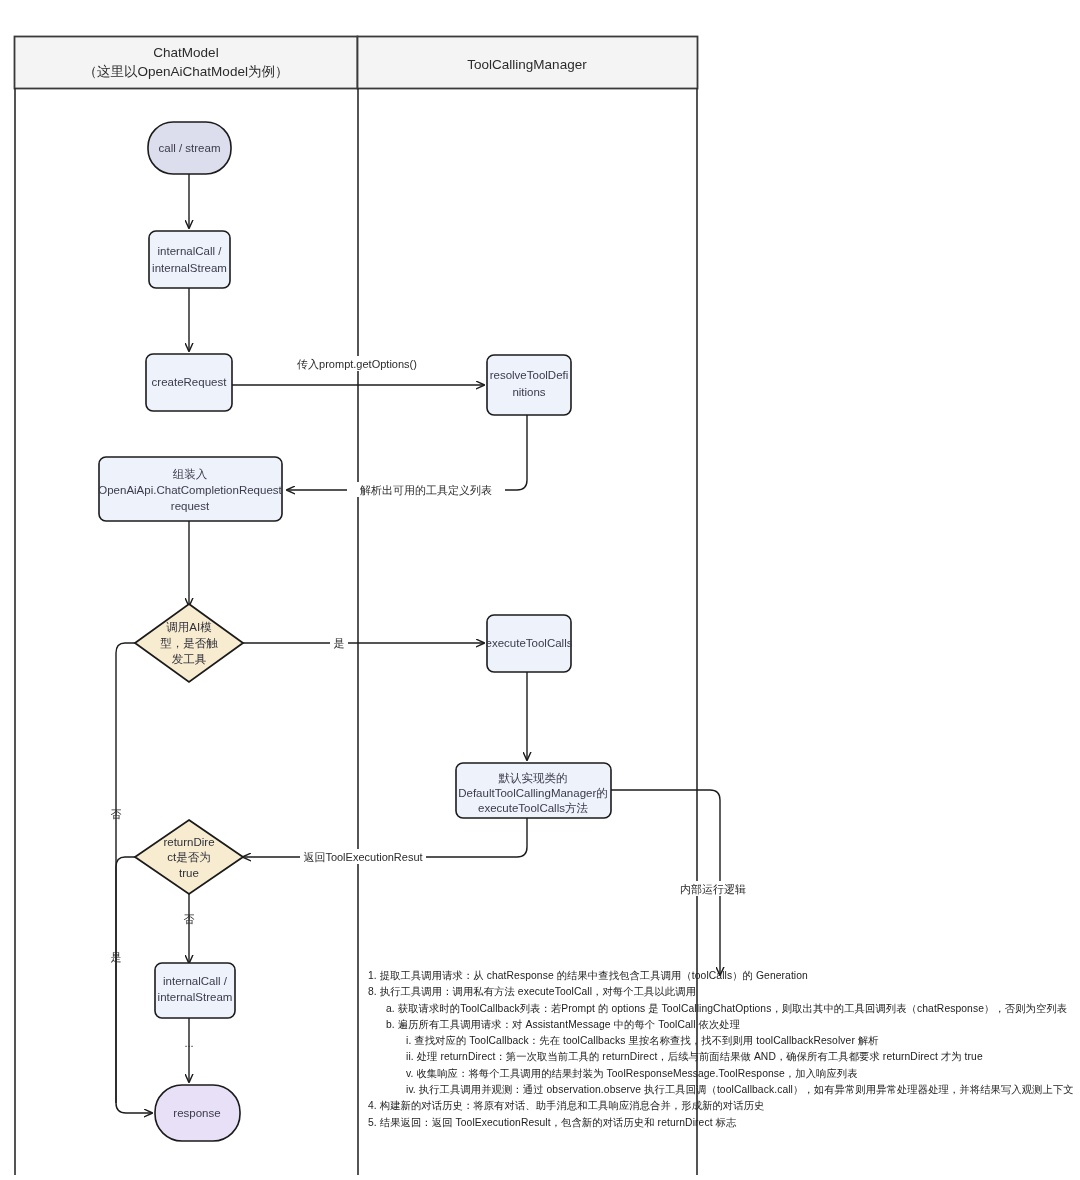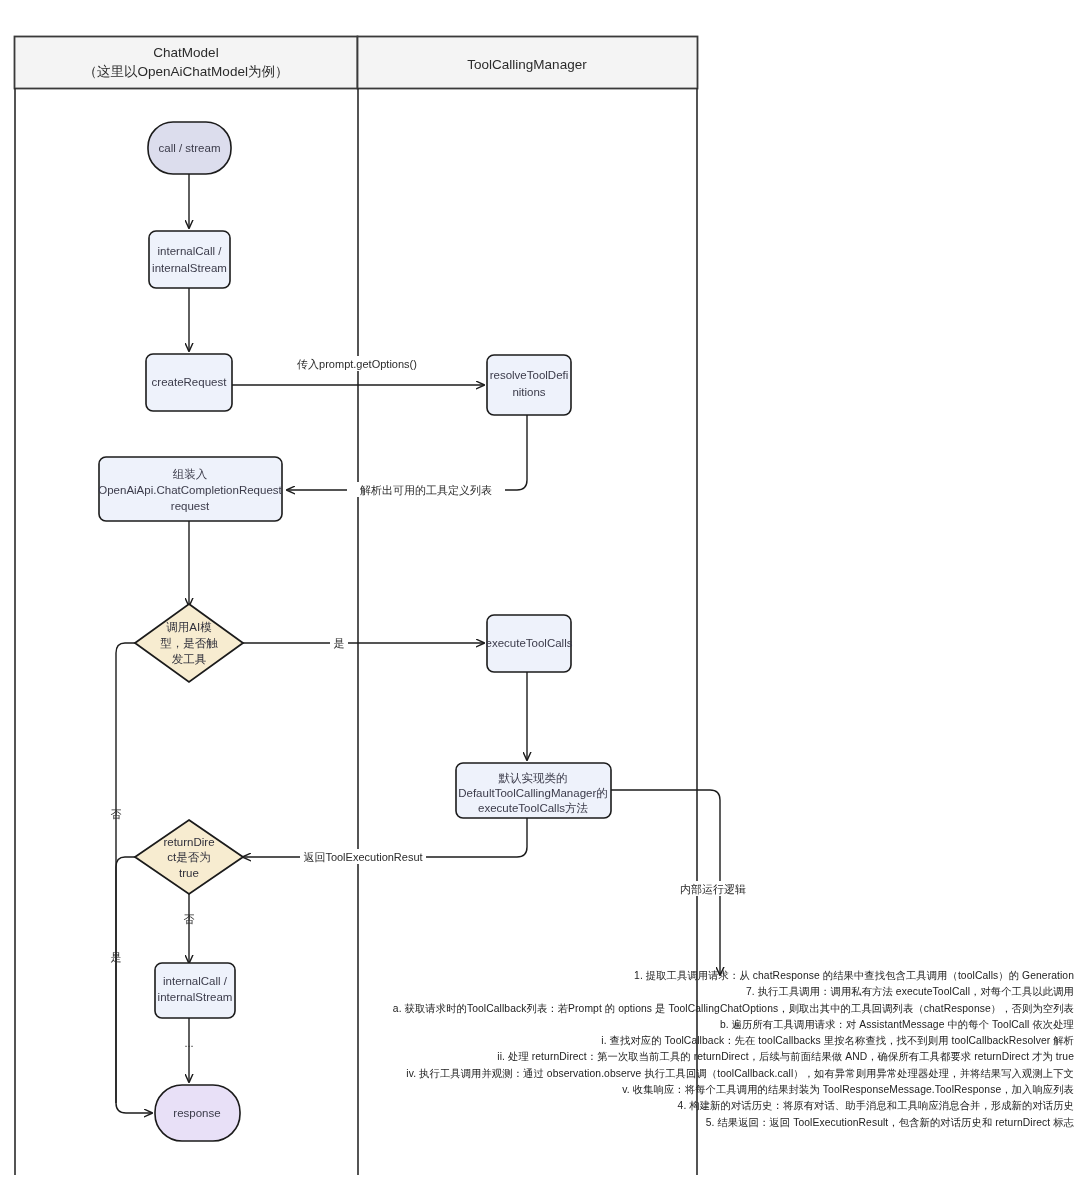--- a/index.html
+++ b/index.html
@@ -50,21 +50,20 @@
   }
   .notes {
     position: absolute;
     left: 368px;
     top: 968px;
     width: 706px;
     font-size: 10.3px;
     line-height: 16.3px;
     color: #222222;
     letter-spacing: 0.1px;
-    text-align: right;
   }
   .notes .ln { white-space: nowrap; }
   .notes .i1 { padding-left: 18px; }
   .notes .i2 { padding-left: 38px; }
   .edge { stroke: #1c1c1c; stroke-width: 1.4; fill: none; }
   .lane-line { stroke: #2a2a2a; stroke-width: 1.6; fill: none; }
   .hdr-box { fill: #f4f4f4; stroke: #3a3a3a; stroke-width: 1.8; }
   .shape-blue { fill: #eef2fb; stroke: #1b1b1b; stroke-width: 1.6; }
   .shape-lav  { fill: #dcdded; stroke: #1b1b1b; stroke-width: 1.6; }
   .shape-purple { fill: #e8e0f7; stroke: #1b1b1b; stroke-width: 1.6; }
@@ -212,24 +211,24 @@
 
       <text class="edge-label" x="116" y="961" text-anchor="middle">是</text>
 
       <rect x="676" y="881" width="74" height="15" fill="#ffffff"></rect>
       <text class="edge-label" x="713" y="893" text-anchor="middle">内部运行逻辑</text>
     </g>
   </svg>
 
   <div class="notes">
     <div class="ln">1. 提取工具调用请求：从 chatResponse 的结果中查找包含工具调用（toolCalls）的 Generation</div>
-    <div class="ln">7. 执行工具调用：调用私有方法 executeToolCall，对每个工具以此调用</div>
+    <div class="ln">8. 执行工具调用：调用私有方法 executeToolCall，对每个工具以此调用</div>
     <div class="ln i1">a. 获取请求时的ToolCallback列表：若Prompt 的 options 是 ToolCallingChatOptions，则取出其中的工具回调列表（chatResponse），否则为空列表</div>
     <div class="ln i1">b. 遍历所有工具调用请求：对 AssistantMessage 中的每个 ToolCall 依次处理</div>
     <div class="ln i2">i. 查找对应的 ToolCallback：先在 toolCallbacks 里按名称查找，找不到则用 toolCallbackResolver 解析</div>
     <div class="ln i2">ii. 处理 returnDirect：第一次取当前工具的 returnDirect，后续与前面结果做 AND，确保所有工具都要求 returnDirect 才为 true</div>
+    <div class="ln i2">v. 收集响应：将每个工具调用的结果封装为 ToolResponseMessage.ToolResponse，加入响应列表</div>
     <div class="ln i2">iv. 执行工具调用并观测：通过 observation.observe 执行工具回调（toolCallback.call），如有异常则用异常处理器处理，并将结果写入观测上下文</div>
-    <div class="ln i2">v. 收集响应：将每个工具调用的结果封装为 ToolResponseMessage.ToolResponse，加入响应列表</div>
     <div class="ln">4. 构建新的对话历史：将原有对话、助手消息和工具响应消息合并，形成新的对话历史</div>
     <div class="ln">5. 结果返回：返回 ToolExecutionResult，包含新的对话历史和 returnDirect 标志</div>
   </div>
 
 </div>
 
 </body></html>

